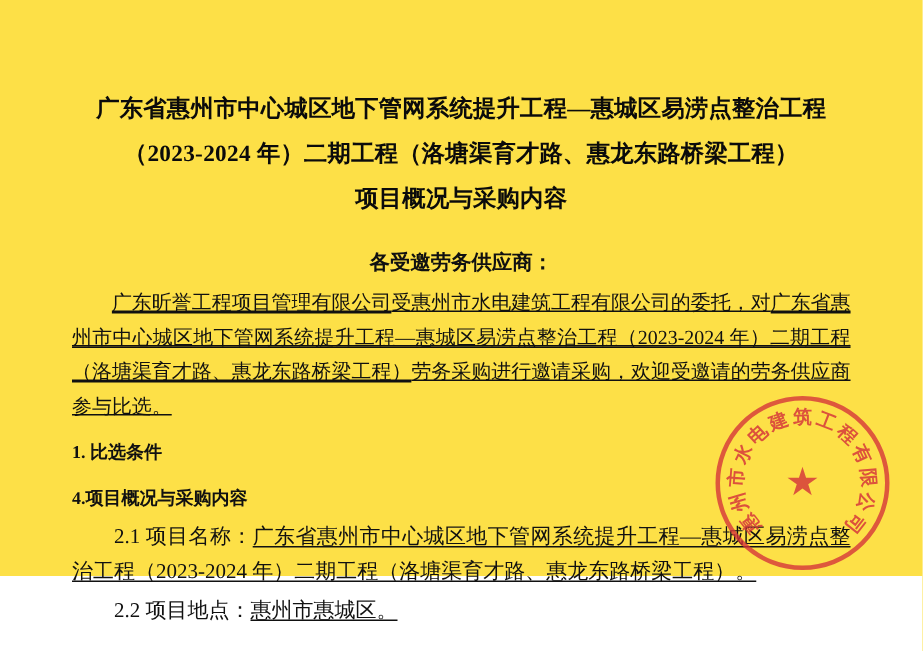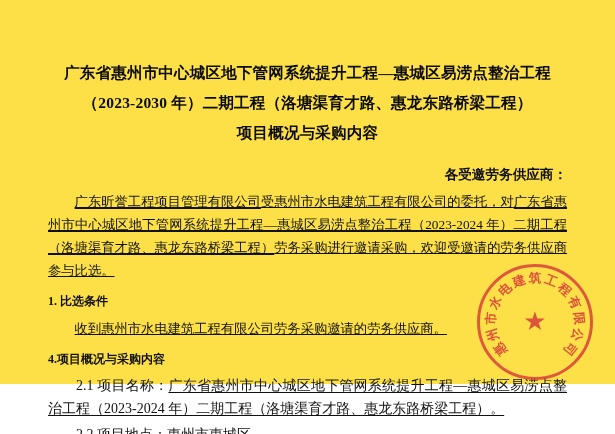--- a/index.html
+++ b/index.html
@@ -33,21 +33,21 @@
   }
   .title-line {
     display: block;
     white-space: nowrap;
   }
   .salutation {
     margin-top: 16px;
     font-weight: bold;
     font-size: 13.6px;
     line-height: 22px;
-    text-align: right;
+    text-align: center;
   }
   .para {
     font-size: 13.3px;
     line-height: 23px;
     text-align: justify;
     text-justify: inter-ideograph;
     margin-top: 4px;
     text-decoration: underline;
   }
   .indent {
@@ -118,30 +118,29 @@
     line-height: 16px;
   }
 </style>
 </head>
 <body>
 
 <div class="page">
 
   <div class="title-block">
     <span class="title-line">广东省惠州市中心城区地下管网系统提升工程—惠城区易涝点整治工程</span>
-    <span class="title-line">（2023-2030 年）二期工程（洛塘渠育才路、惠龙东路桥梁工程）</span>
+    <span class="title-line">（2023-2024 年）二期工程（洛塘渠育才路、惠龙东路桥梁工程）</span>
     <span class="title-line">项目概况与采购内容</span>
   </div>
 
   <div class="salutation">各受邀劳务供应商：</div>
 
   <div class="para indent"><span class="u">广东昕誉工程项目管理有限公司</span><span>受惠州市水电建筑工程有限公司的委托，对</span><span class="u">广东省惠州市中心城区地下管网系统提升工程—惠城区易涝点整治工程（2023-2024 年）二期工程（洛塘渠育才路、惠龙东路桥梁工程）</span><span>劳务采购进行邀请采购，欢迎受邀请的劳务供应商参与比选。</span></div>
 
   <div class="section-head">1. 比选条件</div>
-  <div class="para indent">收到惠州市水电建筑工程有限公司劳务采购邀请的劳务供应商。</div>
 
   <div class="section-head">4.项目概况与采购内容</div>
 
   <div class="sub-item"><span>2.1 项目名称：</span><span class="u">广东省惠州市中心城区地下管网系统提升工程—惠城区易涝点整治工程（2023-2024 年）二期工程（洛塘渠育才路、惠龙东路桥梁工程）。</span></div>
 
   <div class="sub-item"><span>2.2 项目地点：</span><span class="u">惠州市惠城区。</span></div>
 
   <div class="seal">
     <div class="seal-ring"></div>
     <div class="seal-star">★</div>

